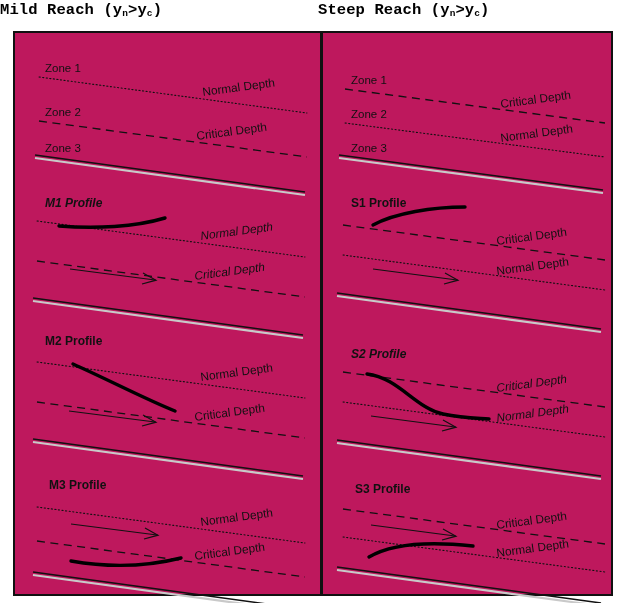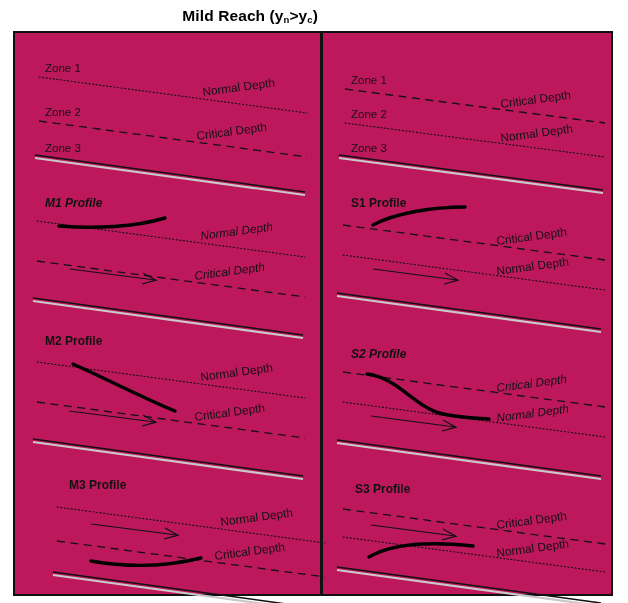--- a/index.html
+++ b/index.html
@@ -4,22 +4,22 @@
 <style>
   html,body{margin:0;padding:0;background:#ffffff;}
   body{
     width:628px;height:603px;position:relative;overflow:hidden;
     font-family:"Liberation Sans", sans-serif;color:#000;
   }
   .headers{
     position:absolute;left:0;top:0;width:628px;height:31px;
   }
   .col-title{
-    position:absolute;top:7px;font-size:15.5px;font-weight:bold;
-    text-align:right;letter-spacing:.1px;white-space:nowrap;
+    position:absolute;top:1px;font-size:15.5px;font-weight:bold;
+    text-align:left;letter-spacing:.1px;white-space:nowrap;font-family:Liberation Mono, monospace;
   }
   .col-title sub{font-size:9.5px;font-weight:bold;vertical-align:baseline;position:relative;top:2px;}
   #title-mild{left:0;width:318px;}
   #title-steep{left:318px;width:300px;}
 
   .frame{
     position:absolute;left:13px;top:31px;width:600px;height:565px;
     border:2.5px solid #111;box-sizing:border-box;background:#be185d;
   }
   .divider{
@@ -47,20 +47,23 @@
   .profile{stroke:#000;stroke-width:3.4;fill:none;stroke-linecap:round;}
   .arrow{stroke:#111;stroke-width:1.2;fill:none;}
   .arrowhead{stroke:#111;stroke-width:1.2;fill:none;}
 </style>
 </head>
 <body>
 
 <div class="headers">
   <div class="col-title" id="title-mild">
     <span>Mild Reach (y</span><sub>n</sub><span>&gt;y</span><sub>c</sub><span>)</span>
+  </div>
+  <div class="col-title" id="title-steep">
+    <span>Steep Reach (y</span><sub>n</sub><span>&gt;y</span><sub>c</sub><span>)</span>
   </div>
 </div>
 
 <div class="frame">
   <div class="divider"></div>
 
   <div class="col" id="col-mild">
 
     <div class="panel" style="top:0px;height:145px;">
       <svg width="305" height="145" viewBox="0 0 305 145">
@@ -99,21 +102,21 @@
         <path class="bed-shadow" d="M18,123 L288,160"></path>
         <line class="bed" x1="18" y1="120" x2="288" y2="157"></line>
         <path class="profile" d="M58,45 C96,62 130,80 160,92"></path>
         <line class="arrow" x1="54" y1="92" x2="140" y2="103"></line>
         <path class="arrowhead" d="M128,96 L141,103.2 L127,107"></path>
         <text class="lbl lbl-depth" x="186" y="62" transform="rotate(-7.6 186 62)">Normal Depth</text>
         <text class="lbl lbl-depth" x="180" y="102" transform="rotate(-7.6 180 102)">Critical Depth</text>
       </svg>
     </div>
 
-    <div class="panel" style="top:432px;height:135px;padding-left:20px;">
+    <div class="panel" style="top:432px;height:135px;">
       <svg width="305" height="135" viewBox="0 0 305 135">
         <text class="lbl lbl-prof" x="34" y="24">M3 Profile</text>
         <line class="normal" x1="22" y1="42" x2="290" y2="78"></line>
         <line class="critical" x1="22" y1="76" x2="290" y2="112"></line>
         <path class="bed-shadow" d="M18,110 L288,147"></path>
         <line class="bed" x1="18" y1="107" x2="288" y2="144"></line>
         <path class="profile" d="M56,96 C90,102 130,102 166,93"></path>
         <line class="arrow" x1="56" y1="59" x2="142" y2="70"></line>
         <path class="arrowhead" d="M130,63 L143,70.2 L129,74"></path>
         <text class="lbl lbl-depth" x="186" y="61" transform="rotate(-7.6 186 61)">Normal Depth</text>

